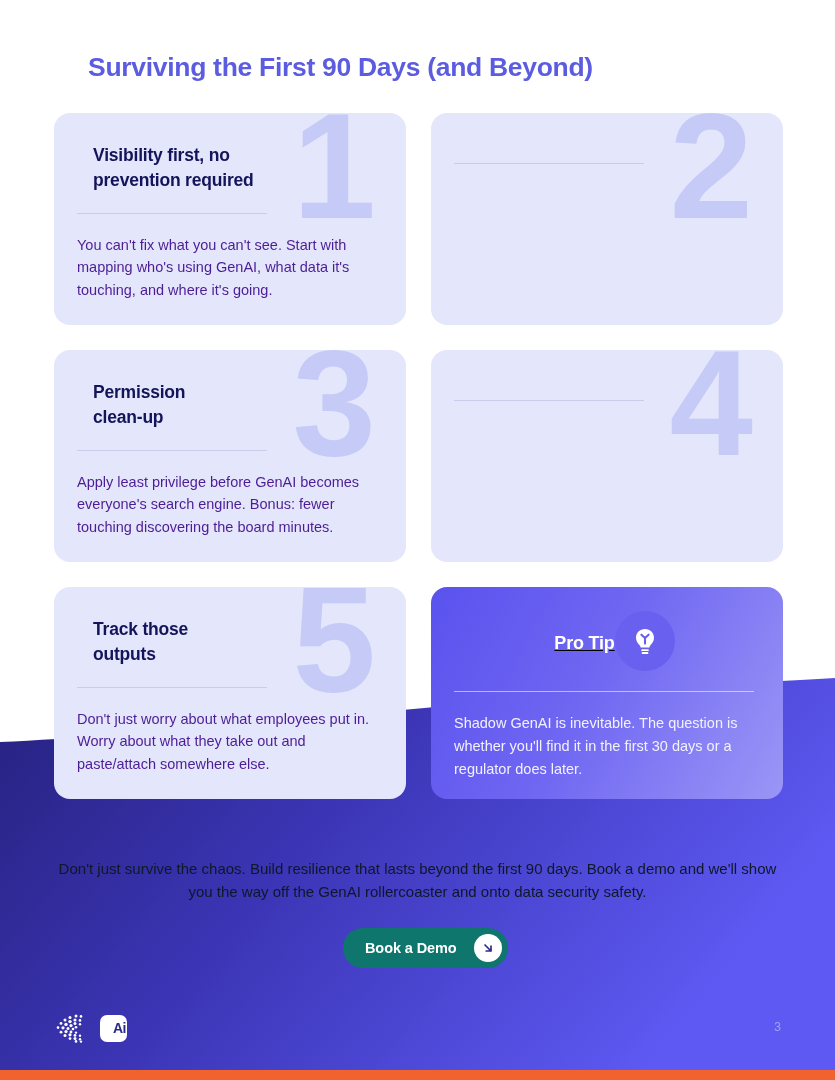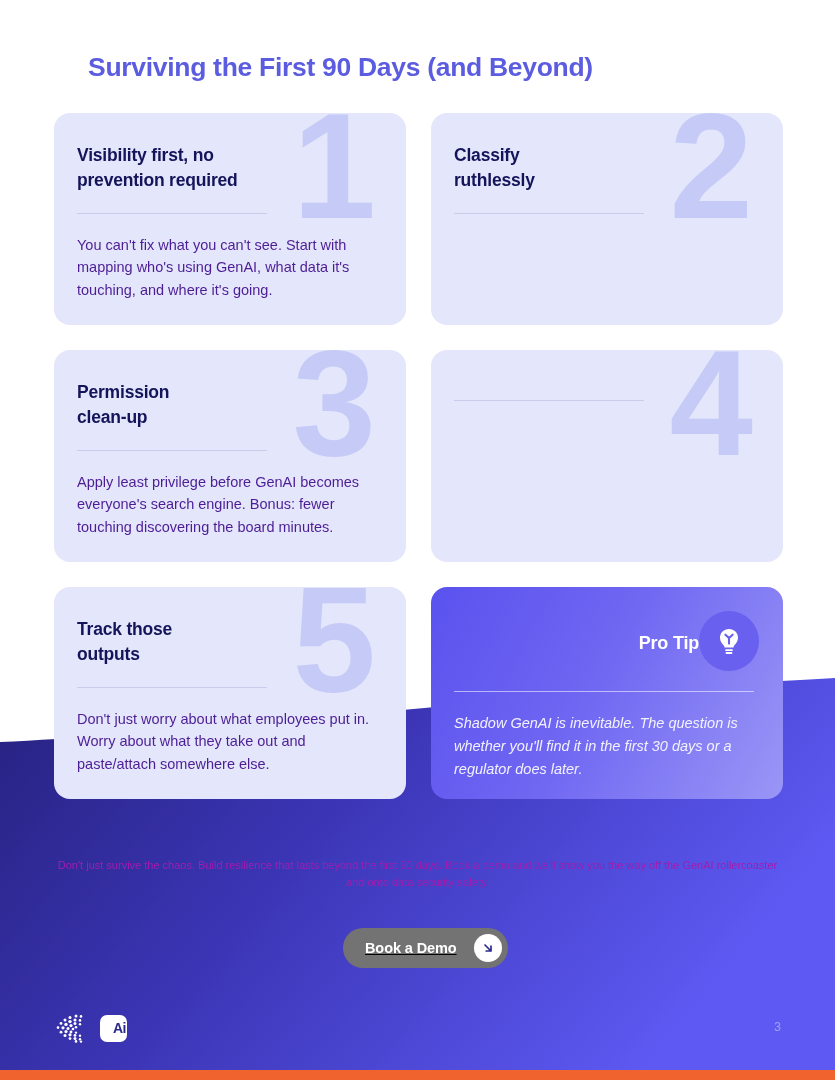--- a/index.html
+++ b/index.html
@@ -95,20 +95,21 @@
   .card-title {
     position: relative;
     z-index: 2;
     font-size: 17.5px;
     font-weight: bold;
     line-height: 1.42;
     color: #14145a;
     letter-spacing: -0.2px;
     max-width: 250px;
     white-space: pre-line;
+    margin-left: 16px;
   }
 
   .card.pro .card-title {
     color: #ffffff;
     font-size: 18px;
   }
 
   .divider {
     position: relative;
     z-index: 2;
@@ -127,68 +128,67 @@
     z-index: 2;
     margin-top: 20px;
     font-size: 14.5px;
     line-height: 1.57;
     color: #4c1d95;
     max-width: 312px;
   }
   .card.pro .card-body {
     color: #f2f1fe;
     max-width: 300px;
-    font-style: italic;
   }
 
   
   .pro-head {
     position: relative;
     z-index: 2;
     display: flex;
     align-items: center;
-    justify-content: flex-end;
+    justify-content: center;
+    text-decoration: underline;
   }
   .bulb-circle {
     width: 60px; height: 60px;
     border-radius: 50%;
     background: #6a60ef;
     display: flex; align-items: center; justify-content: center;
     margin-right: -2px;
     margin-top: -6px;
   }
 
   
   .cta-text {
     position: absolute;
     z-index: 3;
     left: 50px;
     top: 857px;
     width: 735px;
     text-align: center;
-    color: #a21caf;
-    font-size: 11px;
+    color: #0f172a;
+    font-size: 15px;
     line-height: 1.55;
   }
 
   .cta-btn {
     position: absolute;
     z-index: 3;
     left: 343px;
     top: 928px;
     height: 40px;
-    background: #737373;
+    background: #0f766e;
     border: none;
     border-radius: 22px;
     padding: 0 6px 0 22px;
     display: flex;
     align-items: center;
     gap: 17px;
     cursor: pointer;
-    text-decoration: underline;
   }
   .cta-btn-label {
     color: #ffffff;
     font-size: 14.5px;
     font-weight: bold;
     letter-spacing: -0.1px;
   }
   .cta-arrow {
     width: 28px; height: 28px;
     border-radius: 50%;
@@ -263,22 +263,20 @@
     <div class="card">
       <div class="card-num">1</div>
       <div class="card-title">Visibility first, no
 prevention required</div>
       <div class="divider"></div>
       <div class="card-body">You can't fix what you can't see. Start with mapping who's using GenAI, what data it's touching, and where it's going.</div>
     </div>
 
     <div class="card">
       <div class="card-num">2</div>
-      <div class="card-title">Classify
-ruthlessly</div>
       <div class="divider"></div>
     </div>
 
     <div class="card">
       <div class="card-num">3</div>
       <div class="card-title">Permission
 clean-up</div>
       <div class="divider"></div>
       <div class="card-body">Apply least privilege before GenAI becomes everyone's search engine. Bonus: fewer touching discovering the board minutes.</div>
     </div>

